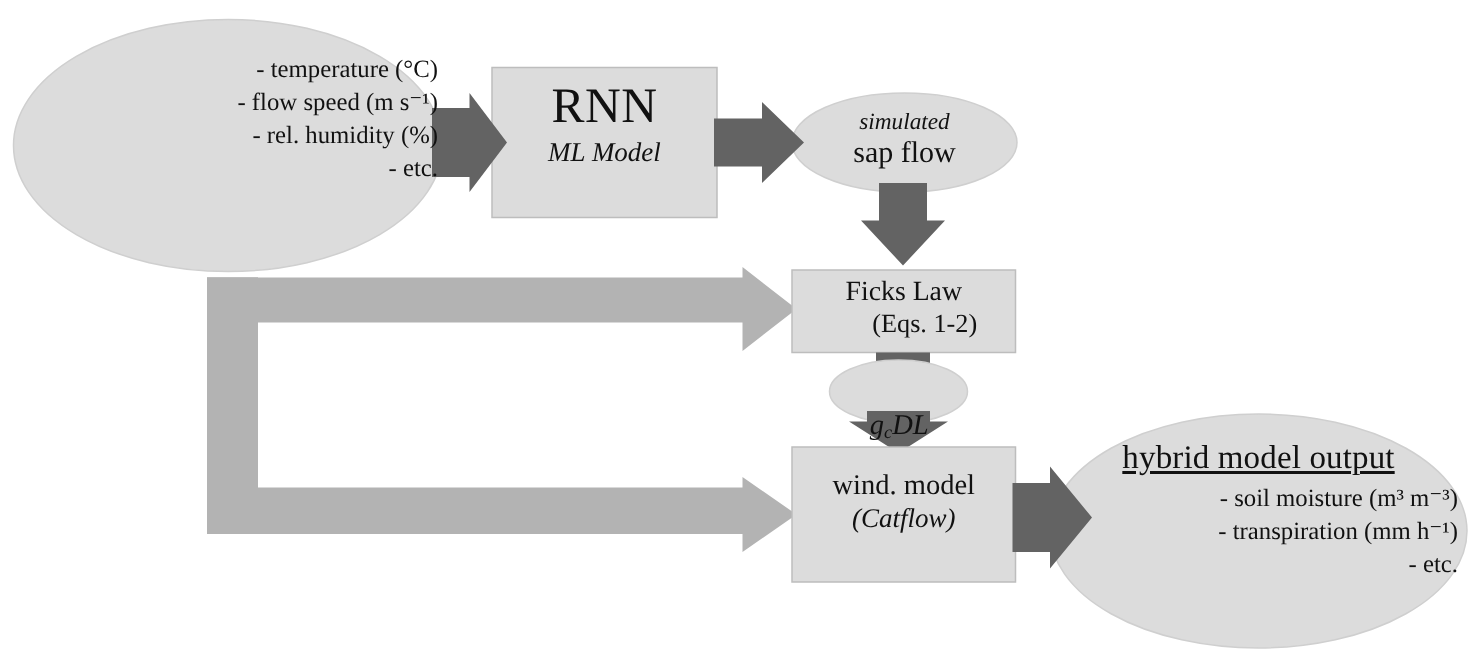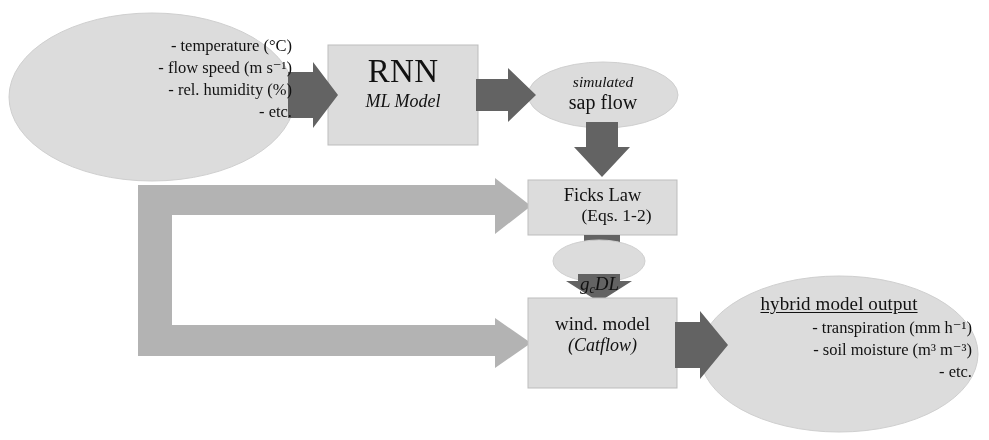--- a/index.html
+++ b/index.html
@@ -120,21 +120,21 @@
   }
   .hydro-l1 { font-size: 19px; }
   .hydro-l2 { font-size: 18px; font-style: italic; margin-top: 1px; }
 
   
   #output-ellipse-text {
     left: 706px;
     top: 293px;
     width: 266px;
   }
-  #output-ellipse-text .ell-title { font-size: 19px; }
+  #output-ellipse-text .ell-title { font-size: 22px; }
   #output-ellipse-text .bullet-list {
     padding-left: 62px;
     font-size: 16.5px;
   }
   sub { font-size: 0.66em; vertical-align: -0.18em; line-height: 0; }
 </style>
 </head>
 <body>
 
 <div id="diagram">
@@ -205,19 +205,19 @@
   <div class="node-text" id="gcdl-text"><span>g</span><sub>c</sub><span>DL</span></div>
 
   <div class="node-text" id="hydro-text">
     <div class="hydro-l1">wind. model</div>
     <div class="hydro-l2">(Catflow)</div>
   </div>
 
   <div class="node-text" id="output-ellipse-text">
     <div class="ell-title">hybrid model output</div>
     <div class="bullet-list">
+      <div class="bl-item">- soil moisture (m³ m⁻³)</div>
       <div class="bl-item">- transpiration (mm h⁻¹)</div>
-      <div class="bl-item">- soil moisture (m³ m⁻³)</div>
       <div class="bl-item">- etc.</div>
     </div>
   </div>
 
 </div>
 
 </body></html>

